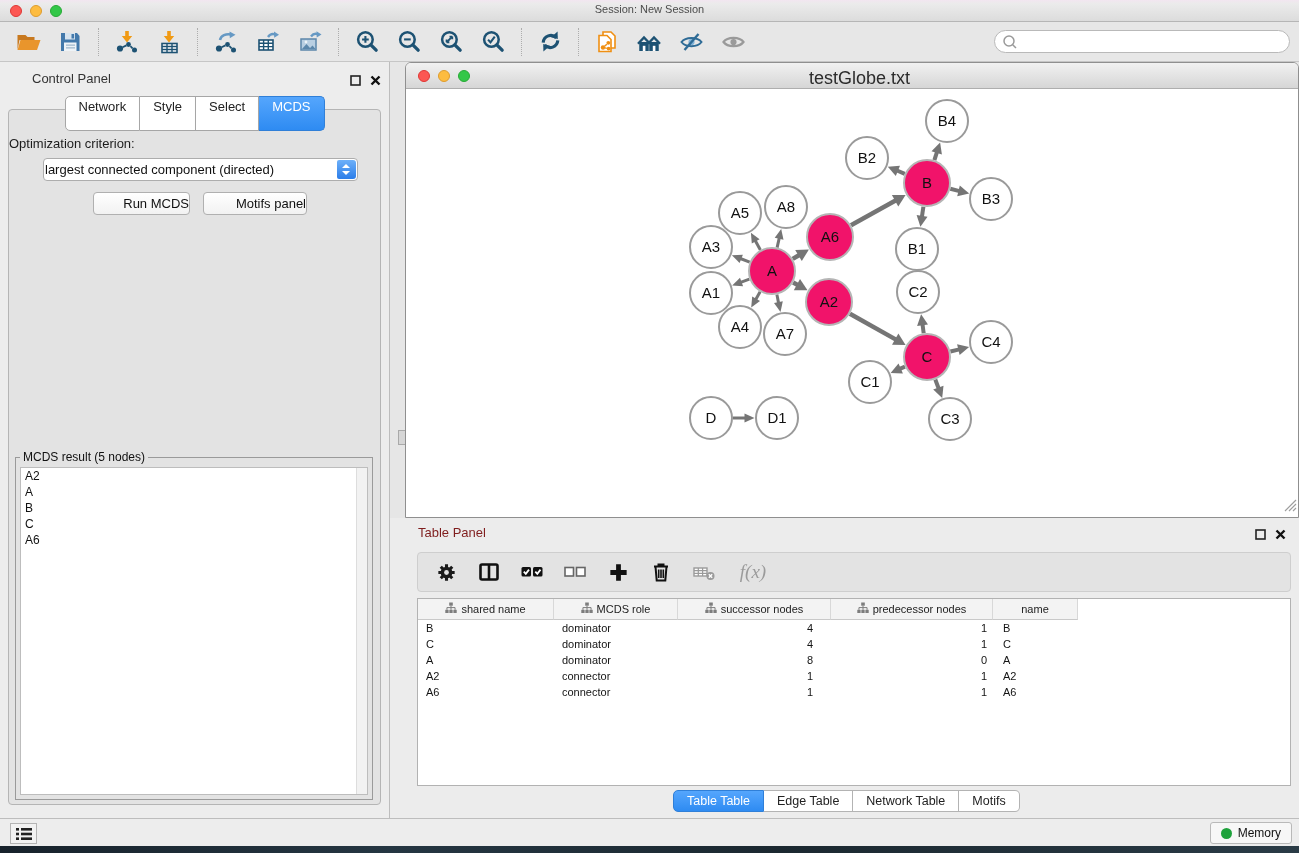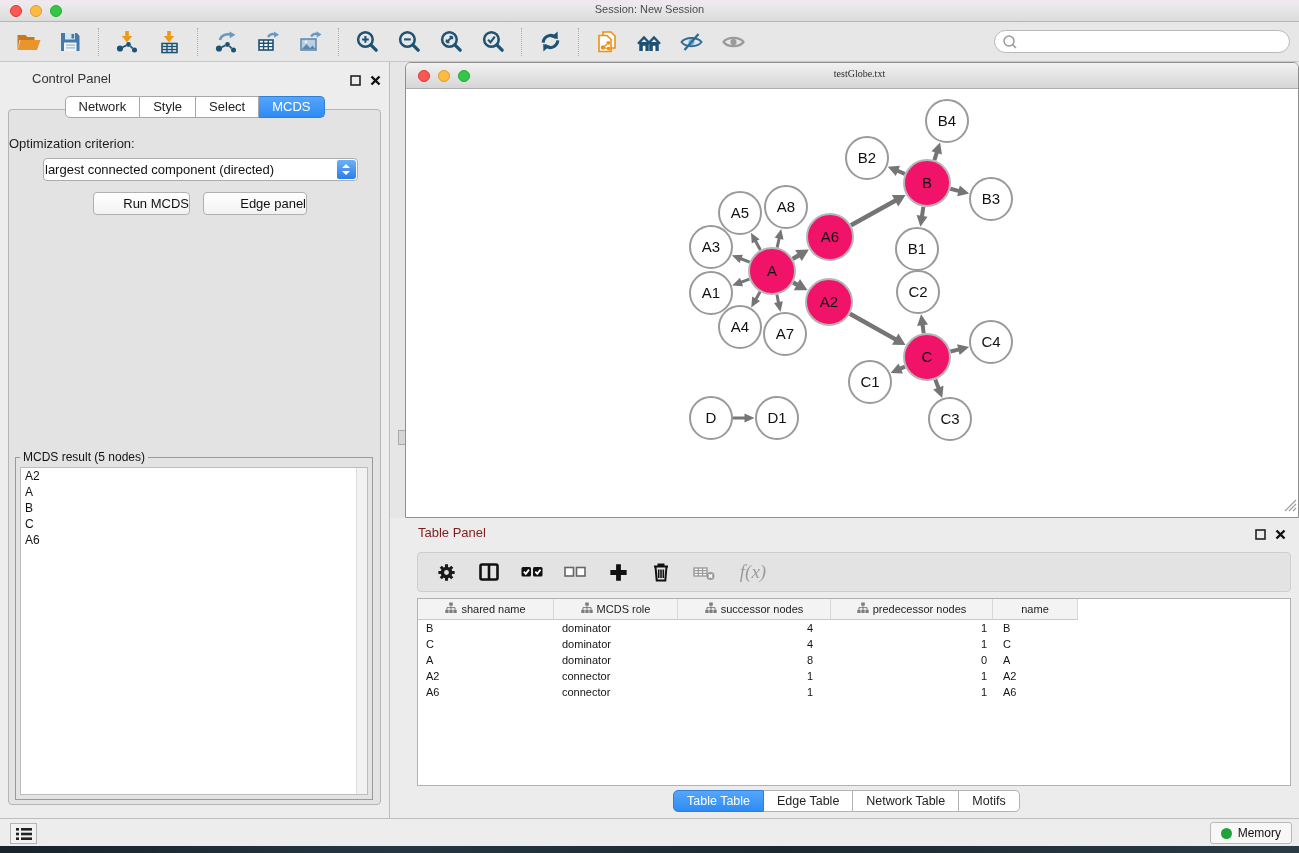--- a/index.html
+++ b/index.html
@@ -30,21 +30,21 @@
   .searchwrap svg{position:absolute;left:7px;top:3px;}
   .searchwrap input{position:absolute;left:26px;top:1px;width:260px;height:19px;border:0;outline:0;
     font-size:12px;background:transparent;}
 
   
   .control-panel{position:absolute;left:0;top:62px;width:390px;height:756px;background:#ededed;
     border-right:1px solid #bdbdbd;}
   .cp-title{position:absolute;left:12px;top:9px;font-size:13px;color:#333;margin-left:20px;}
   .panel-btns{position:absolute;right:8px;top:10px;display:flex;gap:9px;align-items:center;}
   .cp-tabs{position:absolute;left:50%;transform:translateX(-50%);top:34px;display:flex;z-index:2;}
-  .ctab{height:22px;line-height:20px;padding:0 13px;font-size:13px;color:#222;background:#fff;
+  .ctab{height:35px;line-height:20px;padding:0 13px;font-size:13px;color:#222;background:#fff;
     border:1px solid #a6a6a6;border-left:none;}
   .ctab:first-child{border-left:1px solid #a6a6a6;border-radius:5px 0 0 5px;}
   .ctab:last-child{border-radius:0 5px 5px 0;}
   .ctab.active{background:linear-gradient(#55a6fd,#2e8bf2);border-color:#2f7fd8;color:#fff;}
   .cp-body{position:absolute;left:8px;right:8px;top:47px;bottom:13px;background:#e3e3e3;
     border:1px solid #b5b5b5;border-radius:4px;}
   .opt-label{position:absolute;left:0;right:0;top:26px;text-align:left;font-size:13px;color:#1c1c1c;}
   .crit-select{position:absolute;left:34px;top:48px;width:315px;height:23px;background:#fff;
     border:1px solid #adadad;border-radius:4px;font-size:13px;color:#111;line-height:21px;
     padding-left:1px;}
@@ -67,21 +67,21 @@
 
   
   .right-area{position:absolute;left:390px;top:62px;width:909px;height:756px;background:#e6e6e6;}
 
   
   .network-window{position:absolute;left:15px;top:0;width:894px;height:456px;background:#fff;
     border:1px solid #8f8f8f;border-radius:6px 6px 0 0;}
   .nw-titlebar{position:absolute;left:0;right:0;top:0;height:26px;
     background:linear-gradient(#f1f1f1,#d6d6d6);border-bottom:1px solid #aeaeae;border-radius:5px 5px 0 0;}
   .nw-titlebar .lights{top:7px;left:12px;}
-  .nw-title{position:absolute;left:15px;right:0;top:5px;text-align:center;font-size:10px;color:#2c2c2c;font-family:Liberation Serif, serif;}
+  .nw-title{position:absolute;left:15px;right:0;top:5px;text-align:center;font-size:18px;color:#2c2c2c;}
   .nw-canvas{position:absolute;left:0;right:0;top:27px;bottom:0;background:#fff;overflow:hidden;}
   .resize-grip{position:absolute;right:1px;bottom:1px;}
   .split-handle{position:absolute;background:#d6d6d6;border:1px solid #a9a9a9;}
   .handle-v{left:8px;top:368px;width:8px;height:15px;}
   .handle-h{left:448px;top:452px;width:15px;height:8px;}
 
   
   .table-panel{position:absolute;left:0;top:456px;width:909px;height:300px;background:#ececec;}
   .tp-title{position:absolute;left:28px;top:7px;font-size:13px;color:#7f1d1d;}
   .tp-toolbar{position:absolute;left:27px;top:34px;width:874px;height:40px;background:#e3e3e3;
@@ -307,21 +307,21 @@
         <div class="ctab">Select</div>
         <div class="ctab active">MCDS</div>
       </div>
     <div class="cp-body">
       <div class="opt-label">Optimization criterion:</div>
       <div class="crit-select">
         <span>largest connected component (directed)</span>
         <span class="crit-stepper"></span>
       </div>
       <div class="cp-btn run-btn">Run MCDS</div>
-      <div class="cp-btn closep-btn">Edge panel</div>
+      <div class="cp-btn closep-btn">Motifs panel</div>
       <div class="mcds-fieldset">
         <div class="mcds-legend">MCDS result (5 nodes)</div>
         <div class="mcds-list" id="mcds-list">
           <div class="mcds-scroll"></div>
         <div class="mcds-item">A2</div>
             <div class="mcds-item">A</div>
             <div class="mcds-item">B</div>
             <div class="mcds-item">C</div>
             <div class="mcds-item">A6</div>
           </div>

